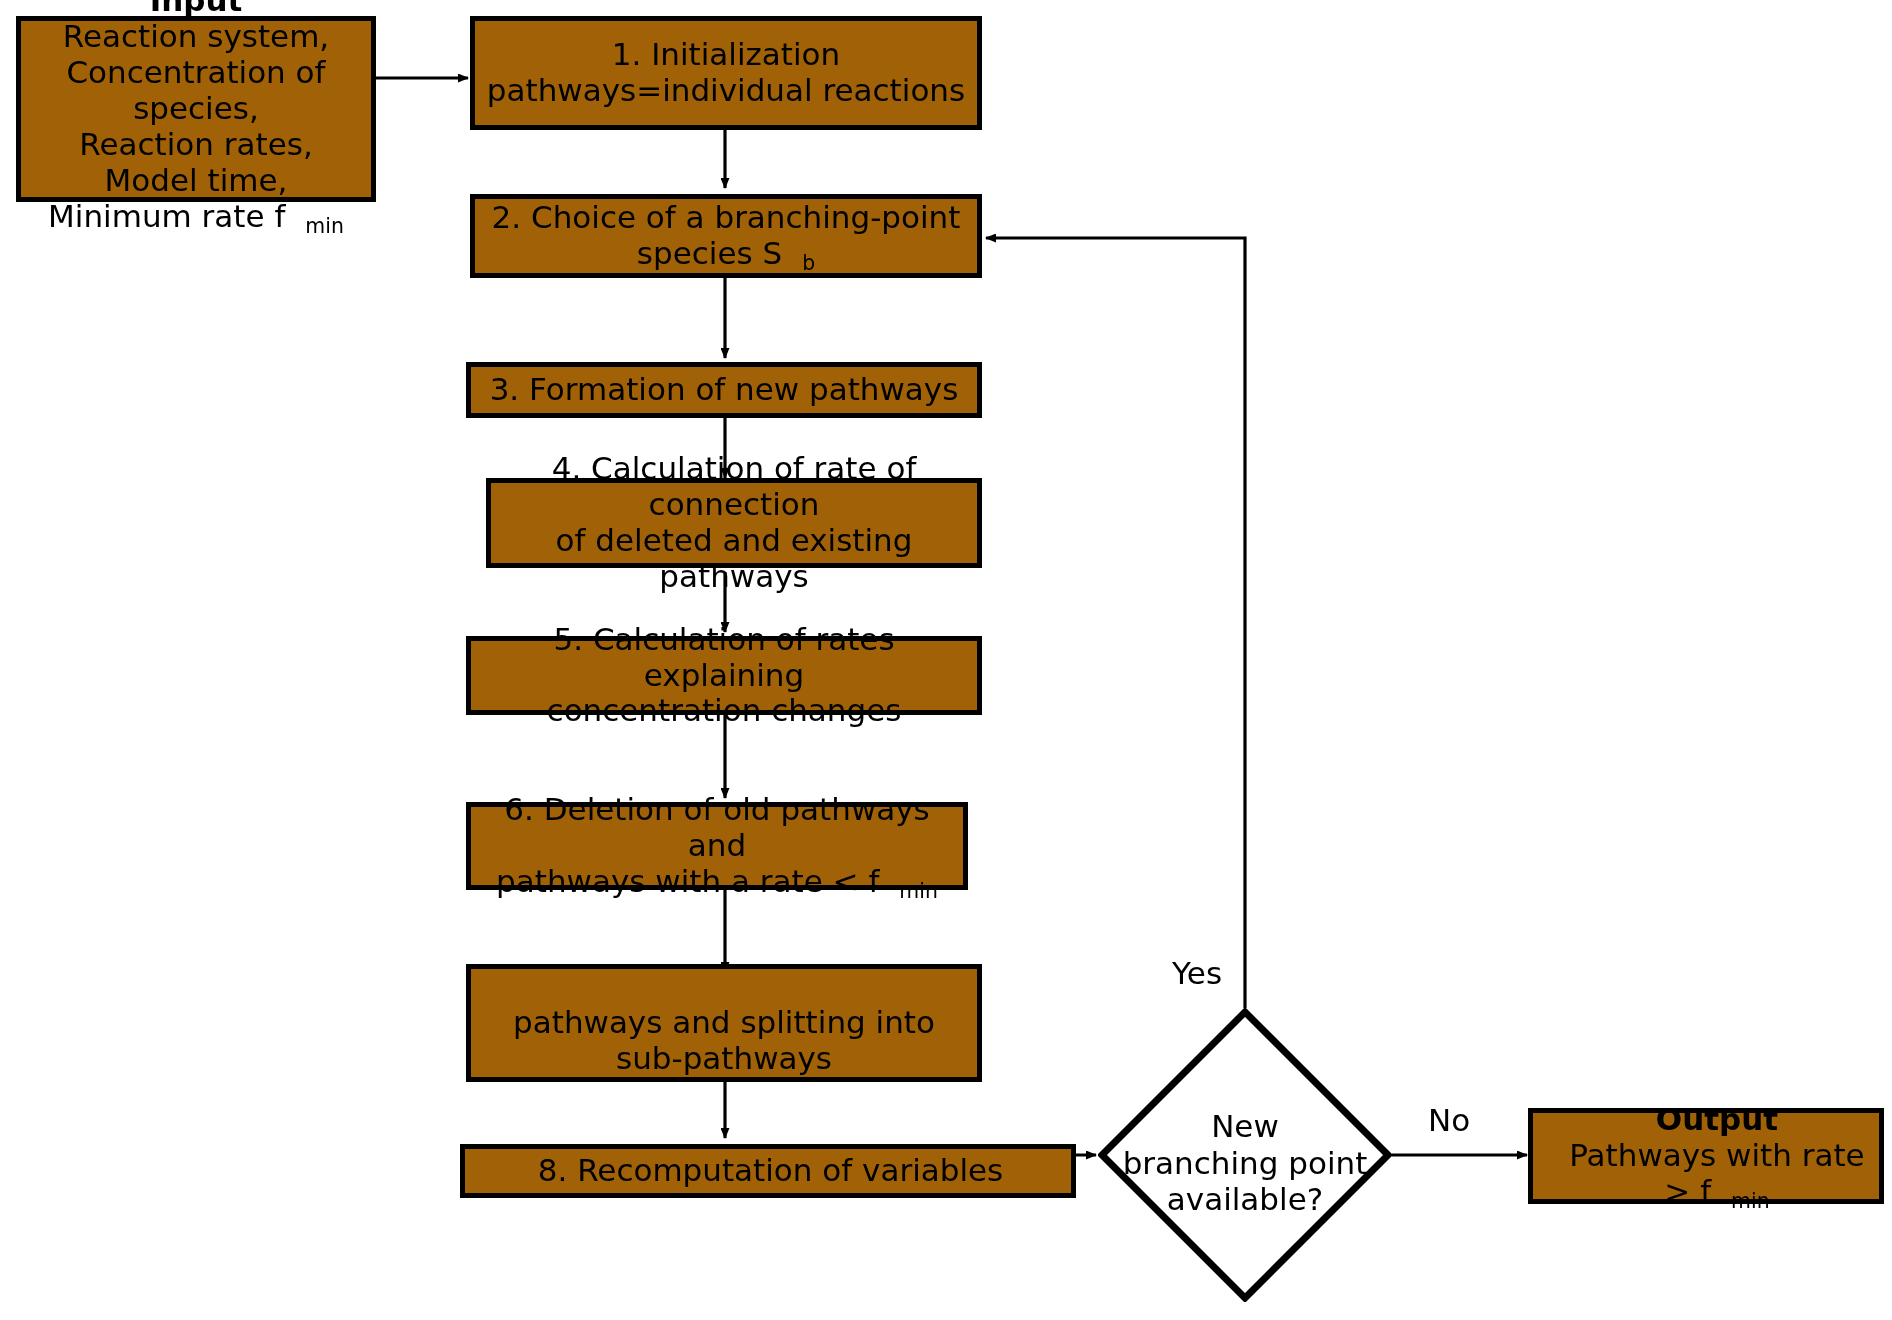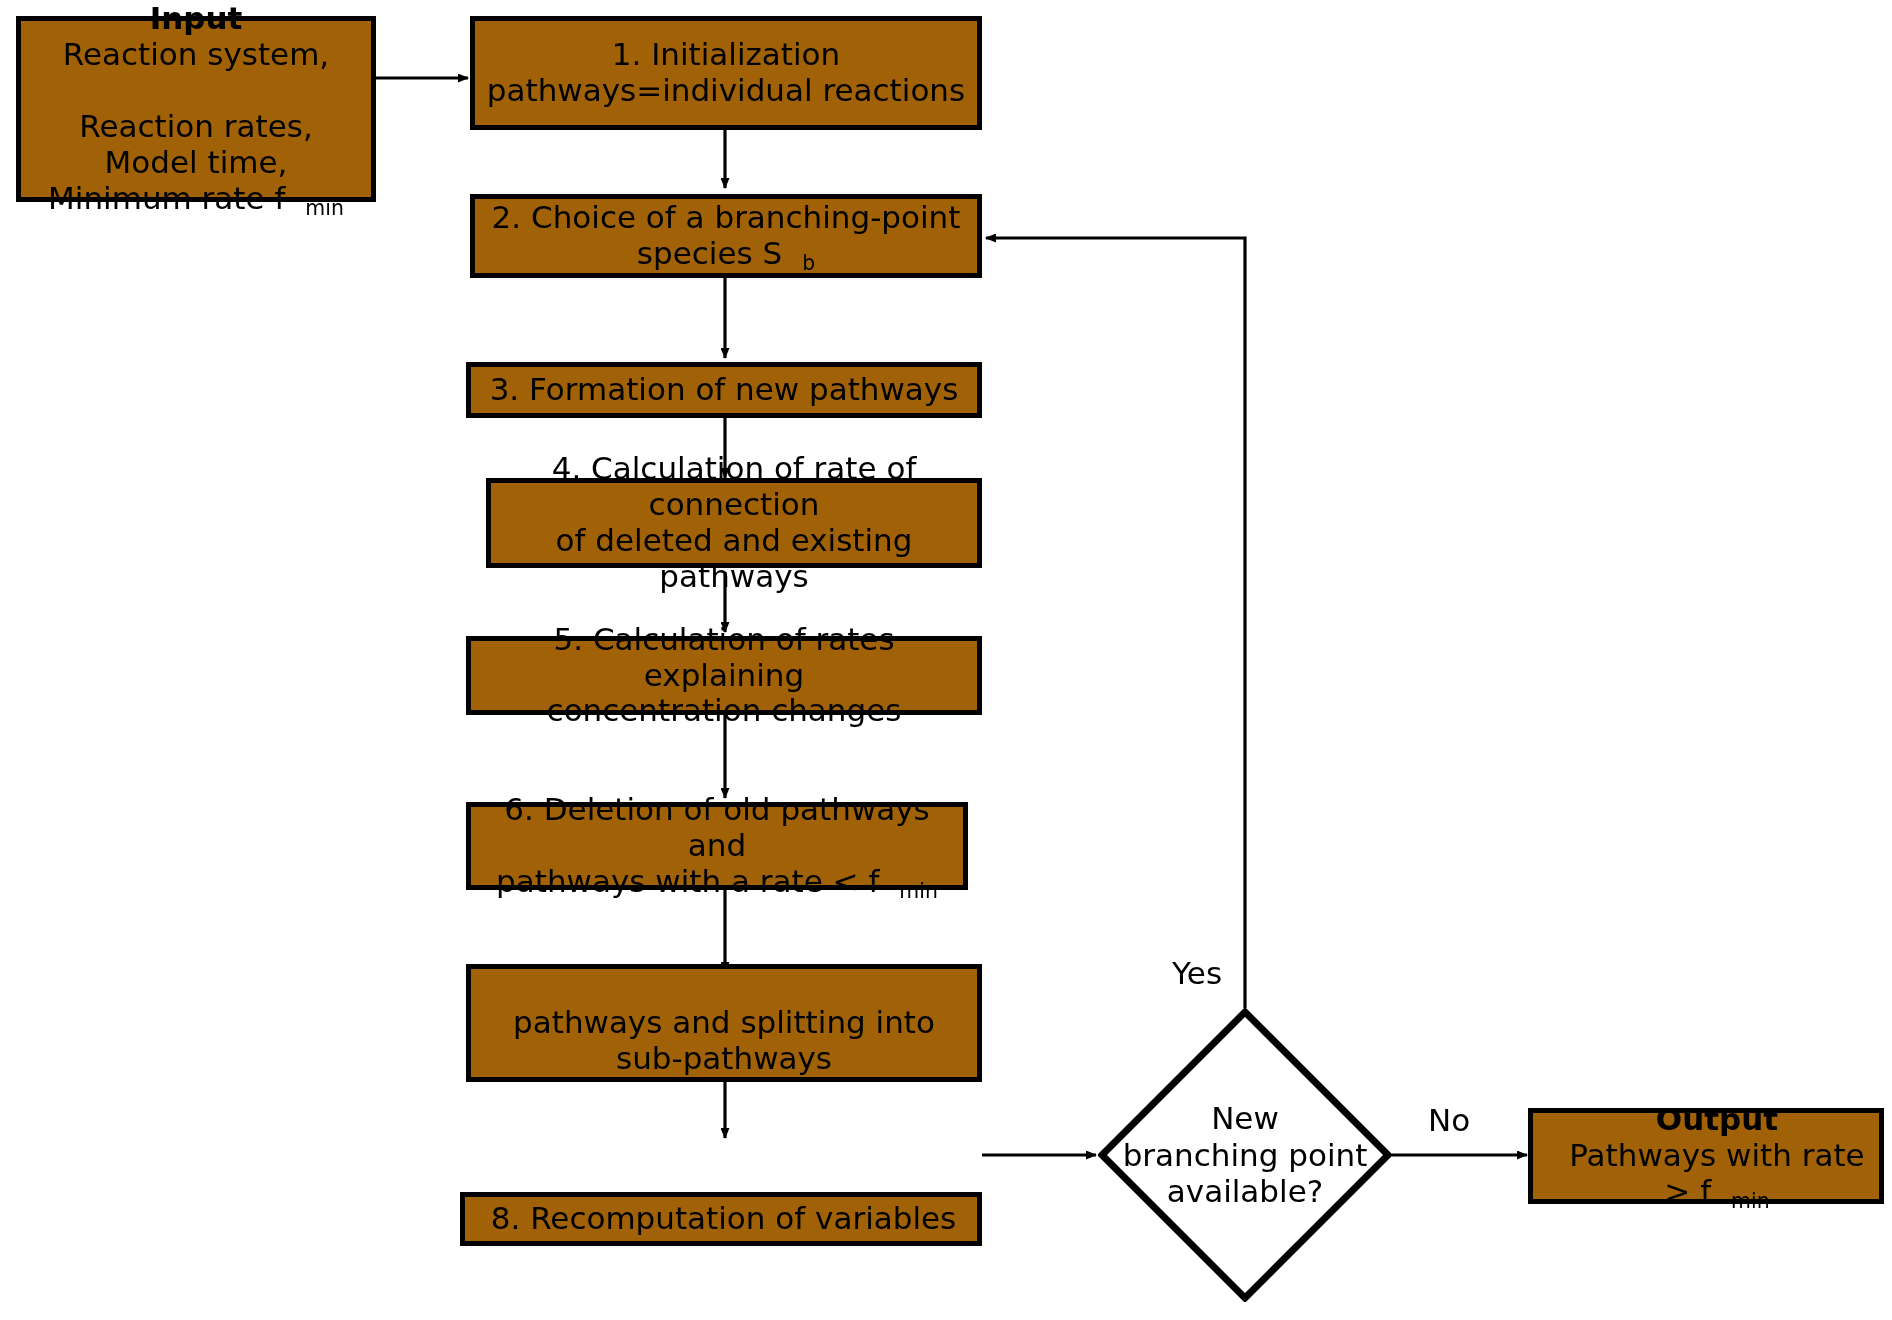--- a/index.html
+++ b/index.html
@@ -46,21 +46,21 @@
     vertical-align: -0.28em;
     line-height: 0;
     margin-left: 20px;
   }
   .diamond-wrap {
     position: absolute;
   }
   .diamond-label {
     position: absolute;
     left: 0;
-    top: 0;
+    top: 8px;
     width: 100%;
     height: 100%;
     display: flex;
     align-items: center;
     justify-content: center;
     text-align: center;
     font-size: 31px;
     line-height: 1.18;
   }
   .edge-label {
@@ -104,21 +104,21 @@
       <path d="M1392,1155 L1527,1155" marker-end="url(#arrow)"></path>
 
       <path d="M1245,1008 L1245,238 L986,238" marker-end="url(#arrow)"></path>
     </g>
   </svg>
 
   <div class="node" style="left:16px; top:16px; width:360px; height:186px;">
     <span class="txt">
       <span class="bold-title">Input</span>
       <span>Reaction system,</span><br>
-      <br>
+      <span>Concentration of species,</span><br>
       <span>Reaction rates,</span><br>
       <span>Model time,</span><br>
       <span>Minimum rate f</span><sub>min</sub>
     </span>
   </div>
 
   <div class="node" style="left:470px; top:16px; width:512px; height:114px;">
     <span class="txt">
       <span>1. Initialization</span><br>
       <span>pathways=individual reactions</span>
@@ -158,21 +158,21 @@
   </div>
 
   <div class="node" style="left:466px; top:964px; width:516px; height:118px;">
     <span class="txt">
       <br>
       <span>pathways and splitting into</span><br>
       <span>sub-pathways</span>
     </span>
   </div>
 
-  <div class="node" style="left:460px; top:1192px; width:522px; height:54px;padding-left:15px;">
+  <div class="node" style="left:460px; top:1144px; width:616px; height:54px;padding-left:15px;">
     <span class="txt">8. Recomputation of variables</span>
   </div>
 
   <div class="diamond-wrap" style="left:1098px; top:1008px; width:294px; height:294px;">
     <svg width="294" height="294" viewBox="0 0 294 294" style="position:absolute; left:0; top:0;">
       <polygon points="147,4 290,147 147,290 4,147" fill="#ffffff" stroke="#000000" stroke-width="7"></polygon>
     </svg>
     <div class="diamond-label">
       <span>
         <span>New</span><br>

